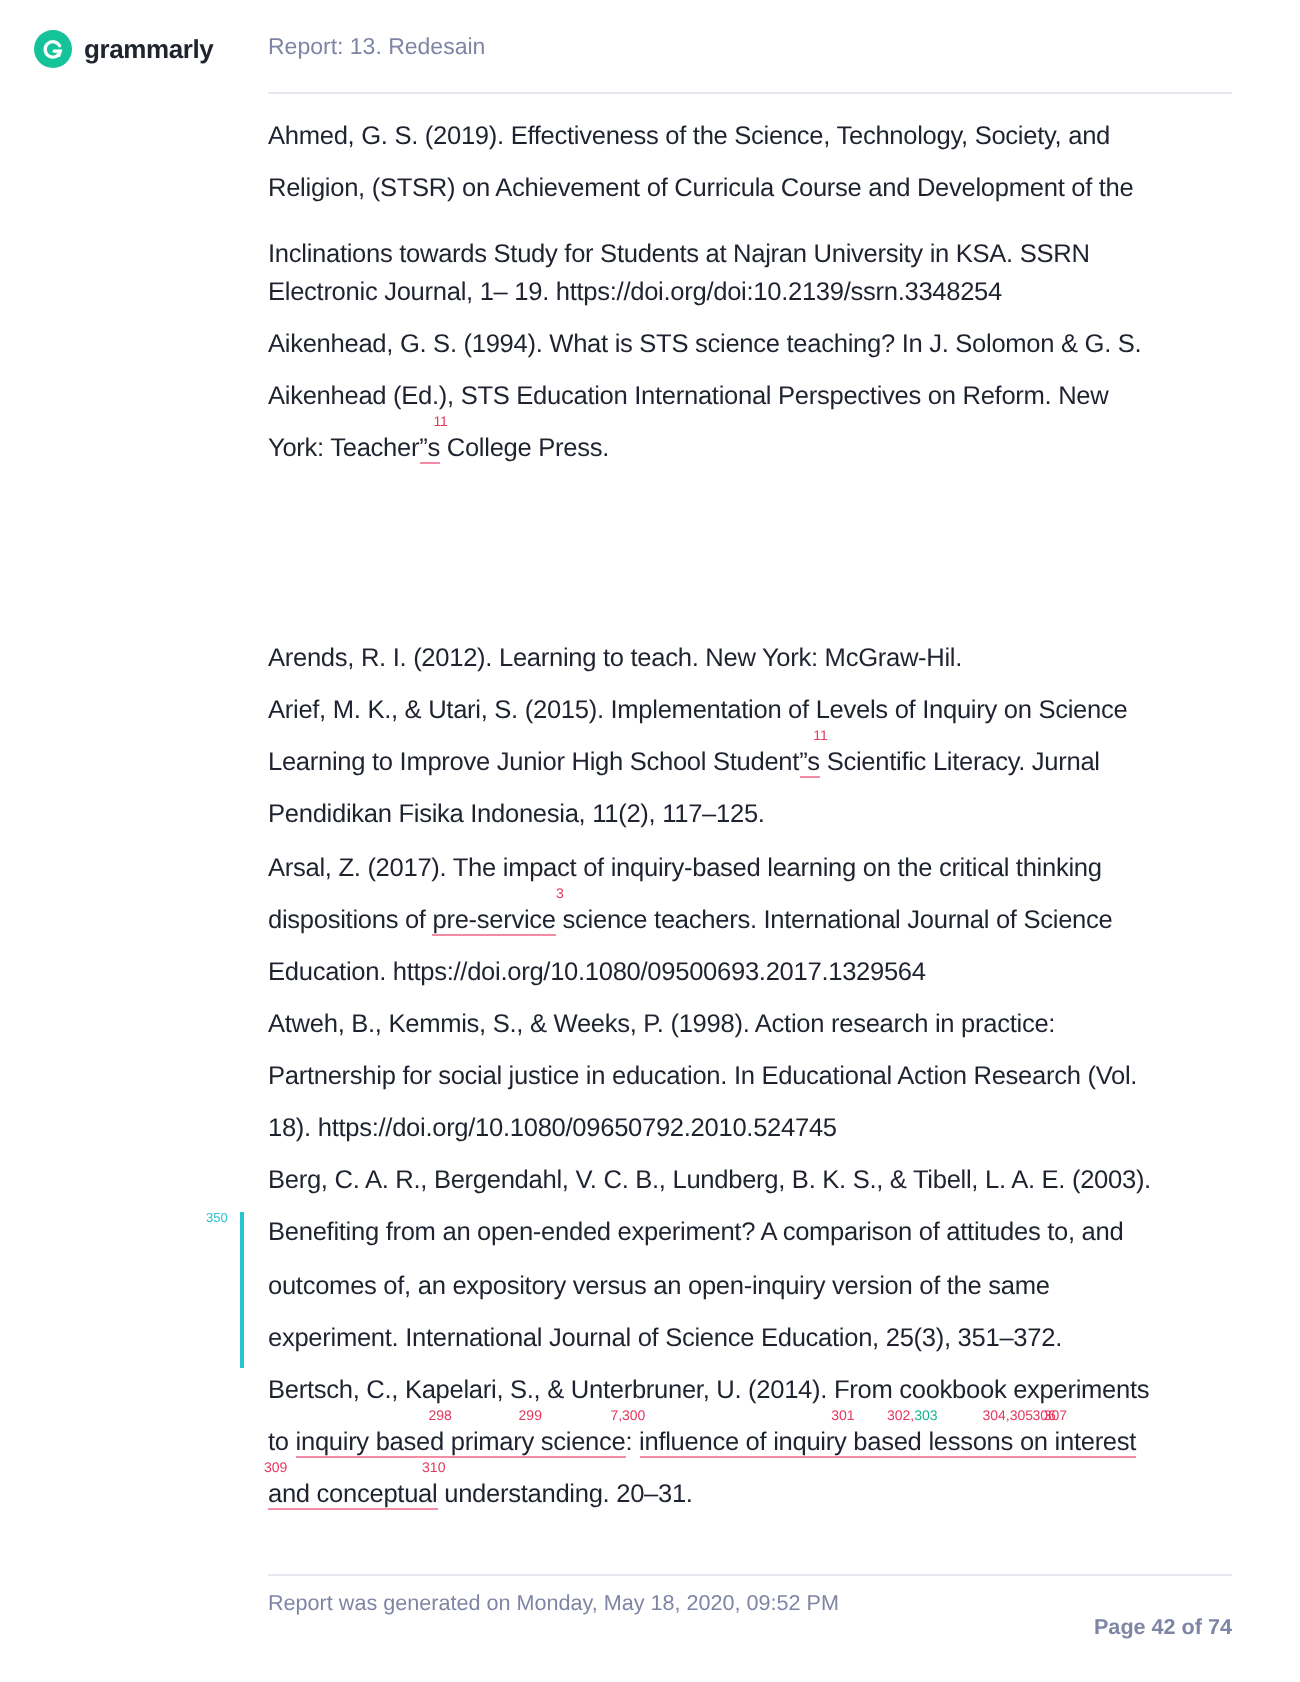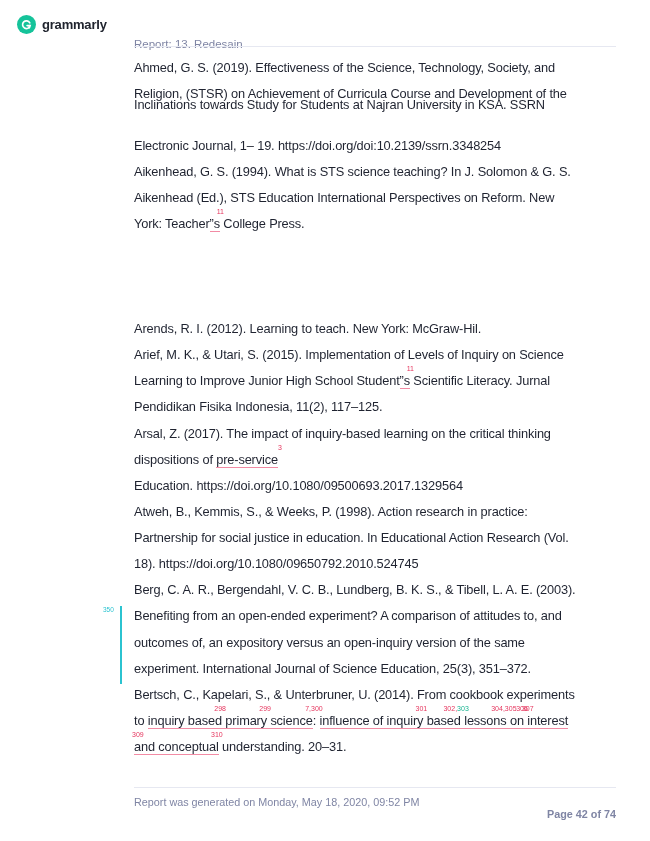--- a/index.html
+++ b/index.html
@@ -4,21 +4,21 @@
 <style>
   html, body { margin:0; padding:0; background:#ffffff; }
   body { width:650px; height:841px; position:relative; overflow:hidden;
          font-family:"Liberation Sans", "DejaVu Sans", sans-serif; color:#1f2330; }
   .header { position:absolute; left:0; top:0; width:650px; height:48px; }
   .logo { position:absolute; left:17px; top:15px; display:flex; align-items:center; }
   .logo-mark { width:19px; height:19px; border-radius:50%; background:#15c39a; display:flex;
                align-items:center; justify-content:center; }
   .logo-mark svg { display:block; }
   .logo-text { margin-left:6px; font-weight:bold; font-size:13px; color:#20242e; letter-spacing:-0.2px; }
-  .report-title { position:absolute; left:134px; top:18px; font-size:11.5px; color:#7f85a4;margin-top:20px; }
+  .report-title { position:absolute; left:134px; top:18px; font-size:11.5px; color:#7f85a4; }
   .header-rule { position:absolute; left:134px; right:34px; top:46px; height:1px; background:#e6e8f1; }
 
   .content { position:absolute; left:134px; top:58px; width:490px; }
   .line { position:absolute; left:0; white-space:nowrap; font-size:12.8px; line-height:16px; color:#1f2330; letter-spacing:-0.15px; }
   .flag { position:relative; display:inline-block; border-bottom:1.5px solid #f28ba4; line-height:14px; }
   .flag .num { position:absolute; top:-9px; right:-4px; font-size:7px; line-height:7px; color:#e5365e; letter-spacing:0; }
 
   .side-marker { position:absolute; left:120px; top:606px; width:2px; height:78px; background:#2bc3d0; }
   .side-num { position:absolute; left:103px; top:606px; font-size:6.5px; color:#2bc3d0; }
 
@@ -40,37 +40,37 @@
     <span class="logo-text">grammarly</span>
   </div>
   <div class="report-title">Report: 13. Redesain</div>
   <div class="header-rule"></div>
 </div>
 
 <div class="content">
 
   <div class="line" style="top:2px">Ahmed, G. S. (2019). Effectiveness of the Science, Technology, Society, and</div>
   <div class="line" style="top:28px">Religion, (STSR) on Achievement of Curricula Course and Development of the</div>
-  <div class="line" style="top:39px">Inclinations towards Study for Students at Najran University in KSA. SSRN</div>
+  <div class="line" style="top:61px">Inclinations towards Study for Students at Najran University in KSA. SSRN</div>
   <div class="line" style="top:80px">Electronic Journal, 1– 19. https://doi.org/doi:10.2139/ssrn.3348254</div>
   <div class="line" style="top:106px">Aikenhead, G. S. (1994). What is STS science teaching? In J. Solomon &amp; G. S.</div>
   <div class="line" style="top:132px">Aikenhead (Ed.), STS Education International Perspectives on Reform. New</div>
   <div class="line" style="top:158px">
     <span>York: Teacher</span><span class="flag"><span>”s</span><span class="num">11</span></span><span> College Press.</span>
   </div>
 
   <div class="line" style="top:263px">Arends, R. I. (2012). Learning to teach. New York: McGraw-Hil.</div>
   <div class="line" style="top:289px">Arief, M. K., &amp; Utari, S. (2015). Implementation of Levels of Inquiry on Science</div>
   <div class="line" style="top:315px">
     <span>Learning to Improve Junior High School Student</span><span class="flag"><span>”s</span><span class="num">11</span></span><span> Scientific Literacy. Jurnal</span>
   </div>
   <div class="line" style="top:341px">Pendidikan Fisika Indonesia, 11(2), 117–125.</div>
   <div class="line" style="top:368px">Arsal, Z. (2017). The impact of inquiry-based learning on the critical thinking</div>
   <div class="line" style="top:394px">
-    <span>dispositions of </span><span class="flag"><span>pre-service</span><span class="num">3</span></span>
+    <span>dispositions of </span><span class="flag"><span>pre-service</span><span class="num">3</span></span><span> science teachers. International Journal of Science</span>
   </div>
   <div class="line" style="top:420px">Education. https://doi.org/10.1080/09500693.2017.1329564</div>
   <div class="line" style="top:446px">Atweh, B., Kemmis, S., &amp; Weeks, P. (1998). Action research in practice:</div>
   <div class="line" style="top:472px">Partnership for social justice in education. In Educational Action Research (Vol.</div>
   <div class="line" style="top:498px">18). https://doi.org/10.1080/09650792.2010.524745</div>
   <div class="line" style="top:524px">Berg, C. A. R., Bergendahl, V. C. B., Lundberg, B. K. S., &amp; Tibell, L. A. E. (2003).</div>
   <div class="line" style="top:550px">Benefiting from an open-ended experiment? A comparison of attitudes to, and</div>
   <div class="line" style="top:577px">outcomes of, an expository versus an open-inquiry version of the same</div>
   <div class="line" style="top:603px">experiment. International Journal of Science Education, 25(3), 351–372.</div>
   <div class="line" style="top:629px">Bertsch, C., Kapelari, S., &amp; Unterbruner, U. (2014). From cookbook experiments</div>

